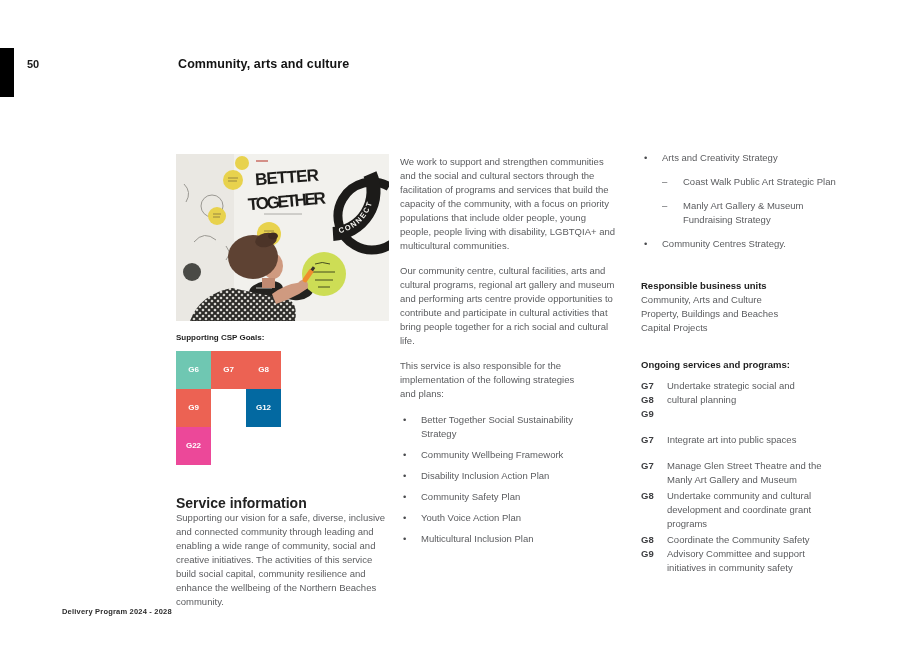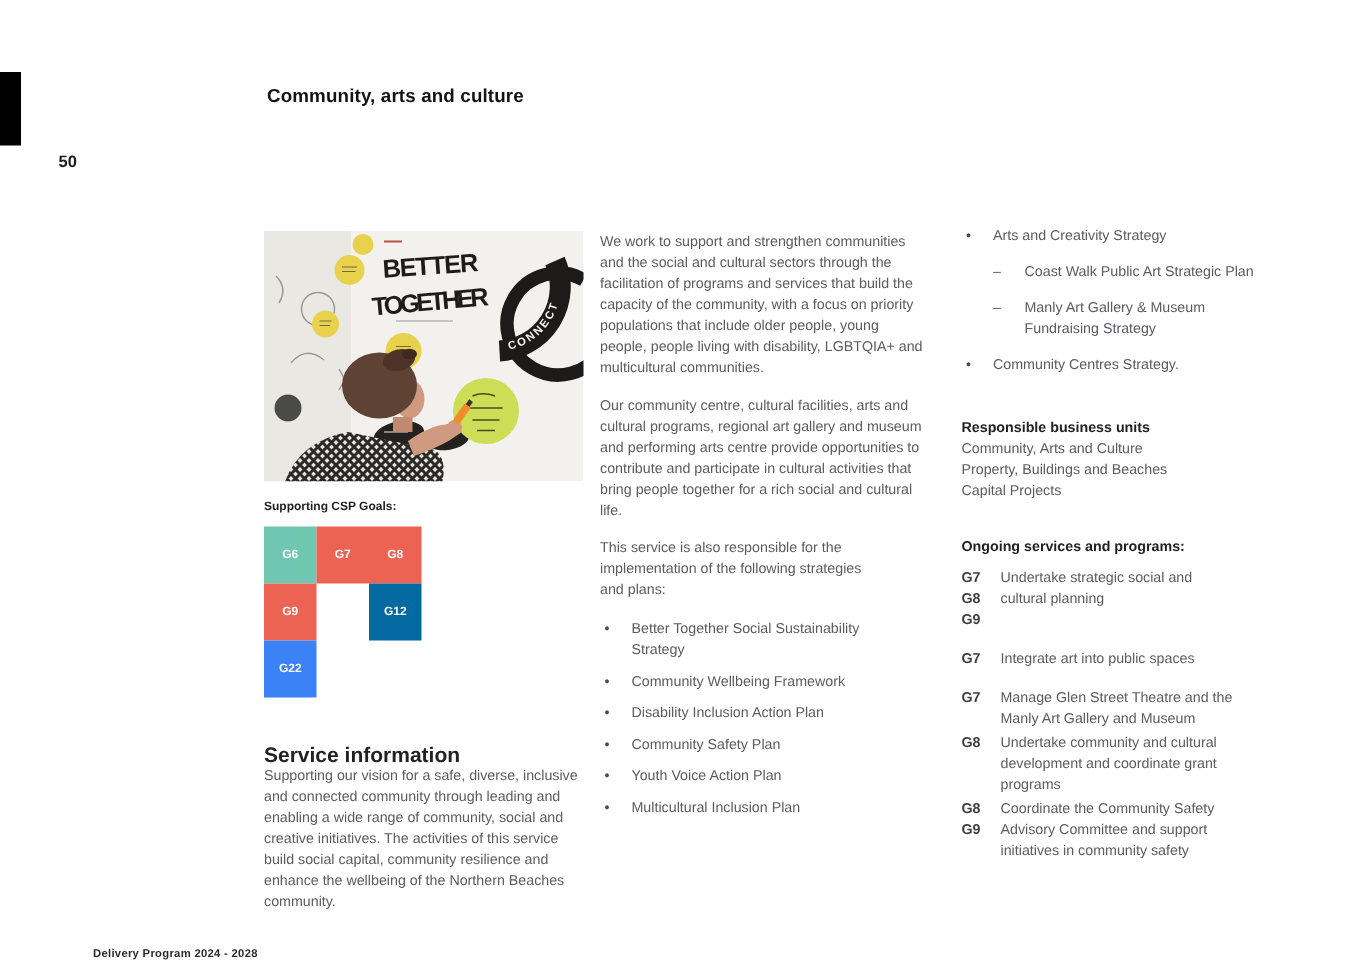--- a/index.html
+++ b/index.html
@@ -2,21 +2,21 @@
 <html><head>
 <meta charset="utf-8">
 <style>
   * { margin:0; padding:0; box-sizing:border-box; }
   html,body { background:#ffffff; }
   body {
     width:914px; height:647px; position:relative; overflow:hidden;
     font-family:"Liberation Sans", sans-serif; color:#5b5c5f;
   }
   .black-tab { position:absolute; left:0; top:48px; width:14px; height:49px; background:#000; }
-  .page-number { position:absolute; left:39px; top:58px; font-size:11px; font-weight:700; color:#1c1c1c;margin-top:44px; }
+  .page-number { position:absolute; left:27px; top:58px; font-size:11px; font-weight:700; color:#1c1c1c; }
   .page-title { position:absolute; left:178px; top:57px; font-size:12.5px; font-weight:700; color:#131313; letter-spacing:.1px; }
 
   .col { position:absolute; font-size:9.5px; line-height:14px; }
   .col-left  { left:176px; top:154px; width:213px; }
   .col-mid   { left:400px; top:155px; width:216px; }
   .col-right { left:641px; top:151px; width:253px; }
 
   .photo { display:block; width:213px; height:167px; }
 
   .csp-heading { margin-top:10px; font-size:8px; font-weight:700; color:#1f1f1f; }
@@ -45,21 +45,21 @@
   .bu-item { }
 
   .ongoing-heading { margin-top:23px; font-weight:700; color:#1f1f1f; }
   .ongoing { margin-top:7px; }
   .og-group { margin-bottom:12px; }
   .og-group:nth-child(3), .og-group:nth-child(4) { margin-bottom:2px; }
   .og-line { display:flex; min-height:14px; }
   .og-code { width:26px; font-weight:700; color:#3e3f42; }
   .og-text { flex:1; }
 
-  .footer { position:absolute; left:62px; top:607px; font-size:7.5px; font-weight:700; color:#2b2b2b; letter-spacing:.2px;margin-top:24px; }
+  .footer { position:absolute; left:62px; top:607px; font-size:7.5px; font-weight:700; color:#2b2b2b; letter-spacing:.2px; }
 </style>
 </head>
 <body>
 
 <div class="black-tab"></div>
 <div class="page-number">50</div>
 <h1 class="page-title">Community, arts and culture</h1>
 
 <div class="col col-left">
 
@@ -148,21 +148,21 @@
   </svg>
 
   <div class="csp-heading">Supporting CSP Goals:</div>
   <div class="csp-grid">
     <span class="goal" style="background: rgb(111, 199, 178);">G6</span>
     <span class="goal" style="background: rgb(236, 98, 83);">G7</span>
     <span class="goal" style="background: rgb(236, 98, 83);">G8</span>
     <span class="goal" style="background: rgb(236, 98, 83);">G9</span>
     <span class="goal" style="background: #6d28d9; margin-left: 45px;">G11</span>
     <span class="goal" style="background: #0369a1;">G12</span>
-    <span class="goal" style="background: #3b82f6;">G22</span>
+    <span class="goal" style="background: #ec4899;">G22</span>
   </div>
 
   <div class="service-heading">Service information</div>
   <p class="body-text">Supporting our vision for a safe, diverse, inclusive and connected community through leading and enabling a wide range of community, social and creative initiatives. The activities of this service build social capital, community resilience and enhance the wellbeing of the Northern Beaches community.</p>
 </div>
 
 <div class="col col-mid">
   <p>We work to support and strengthen communities and the social and cultural sectors through the facilitation of programs and services that build the capacity of the community, with a focus on priority populations that include older people, young people, people living with disability, LGBTQIA+ and multicultural communities.</p>
   <p>Our community centre, cultural facilities, arts and cultural programs, regional art gallery and museum and performing arts centre provide opportunities to contribute and participate in cultural activities that bring people together for a rich social and cultural life.</p>
   <p class="narrow">This service is also responsible for the implementation of the following strategies and plans:</p>

